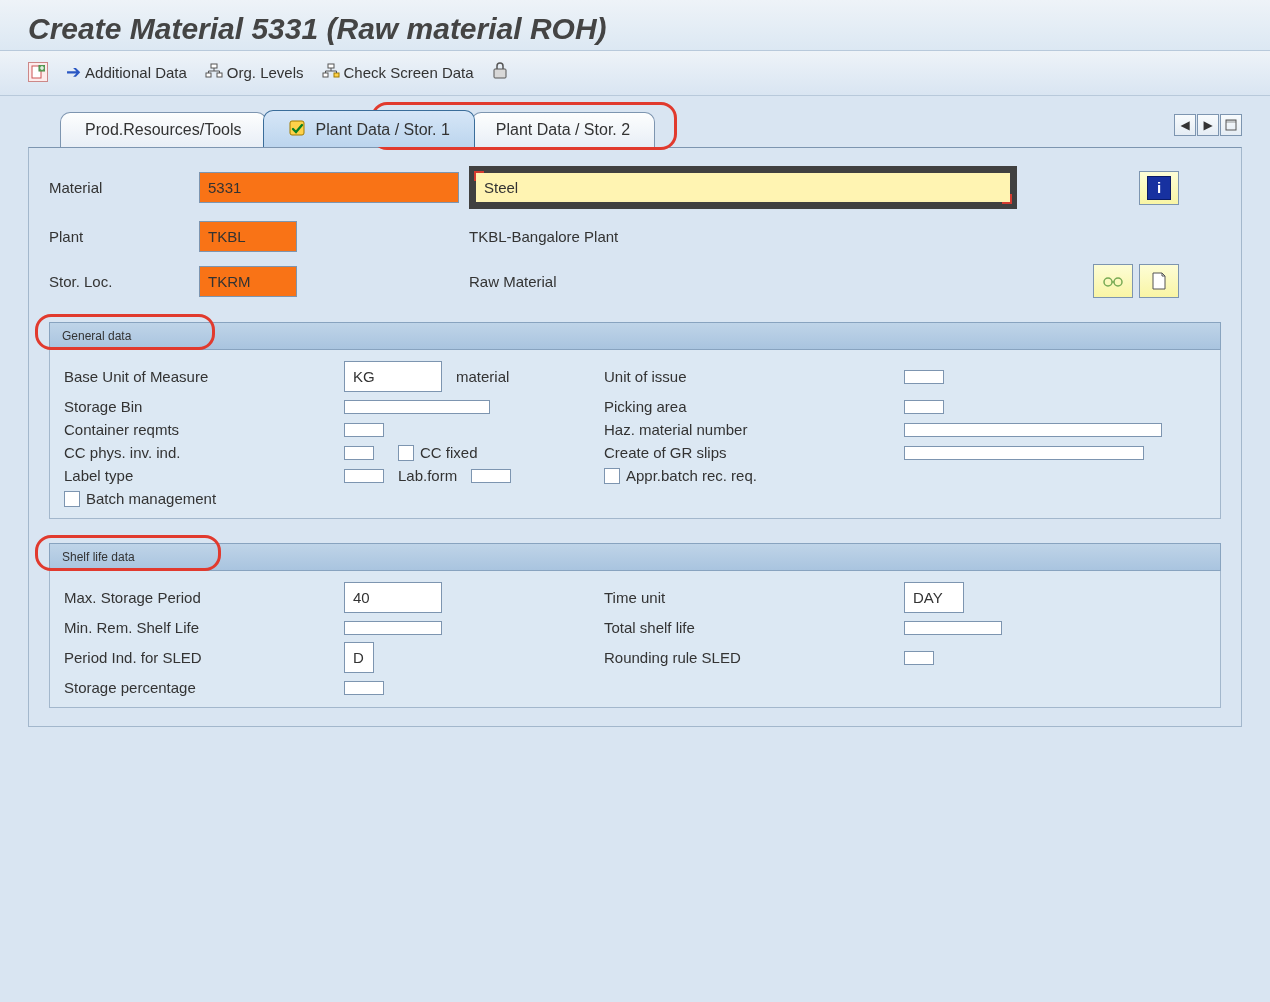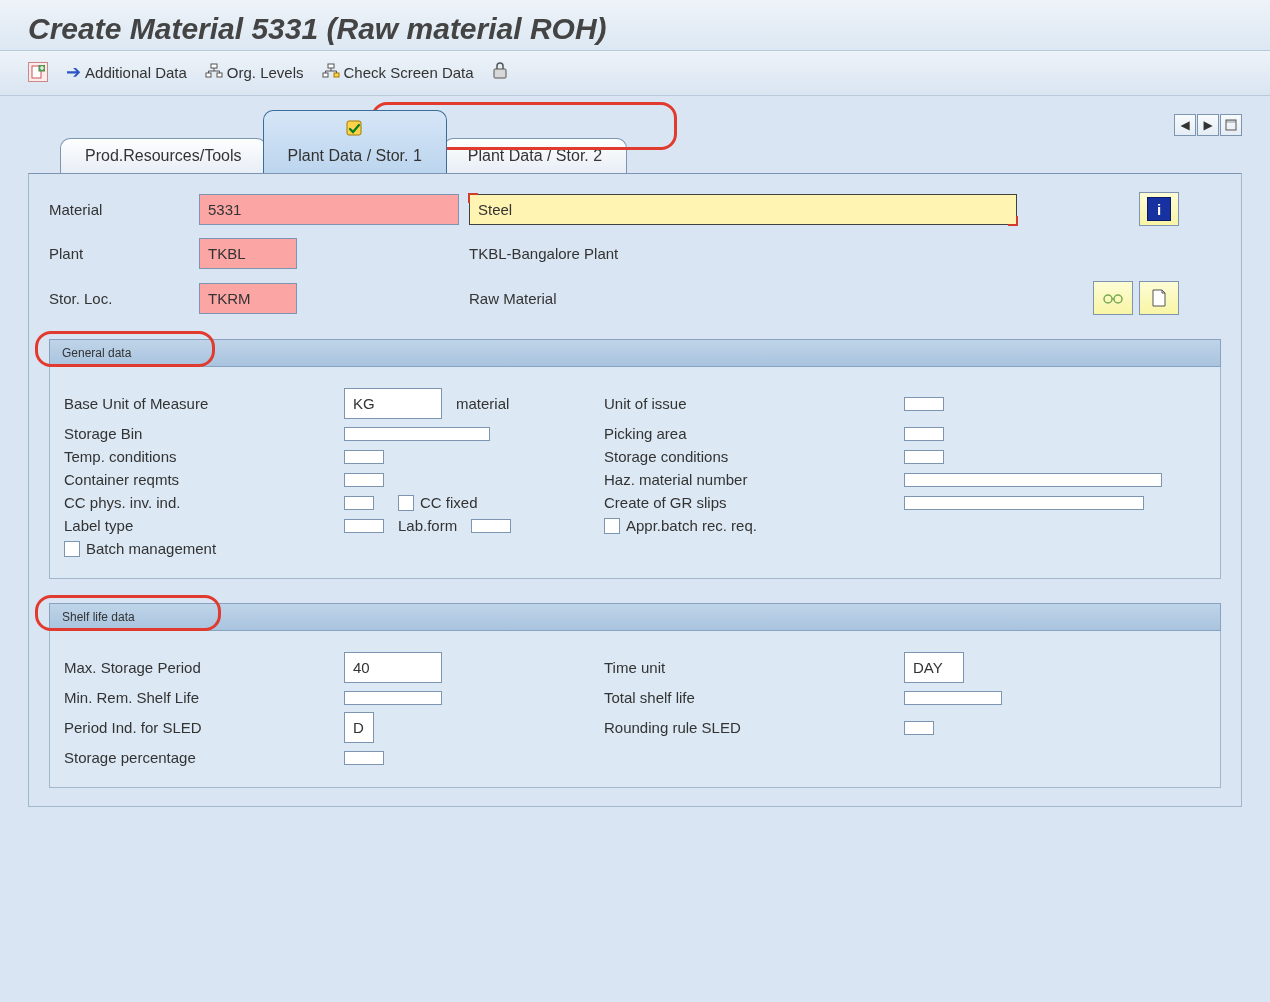--- a/index.html
+++ b/index.html
@@ -61,30 +61,29 @@
     background: linear-gradient(#fdfefe,#e8eef6);
     border: 1px solid #7d95b0;
     border-bottom: none;
     padding: 8px 24px;
     border-radius: 10px 10px 0 0;
     margin-right: -4px;
     font-size: 16px;
     color: #333;
     cursor: pointer;
     display: flex;
-    align-items: center;
+    align-items: flex-end;
     gap: 8px;
   }
   .tab.active {
     background: linear-gradient(#d6e6f7,#bcd5ee);
     border: 1px solid #3a6d9a;
     border-bottom: none;
     position: relative;
     z-index: 2;
-    flex-direction: column;
   }
   .tab-svg { width:20px; height:20px; }
   .hl-oval {
     position: absolute;
     border: 3px solid #e13a2e;
     border-radius: 16px;
     pointer-events: none;
   }
   .tab-hl { top: 6px; left: 371px; width: 306px; height: 48px; }
   .tab-scroll {
@@ -111,32 +110,32 @@
   .panel-top-border { border-top: 1px solid #7d95b0; }
   .header-grid {
     display: grid;
     grid-template-columns: 150px 270px 560px 150px;
     row-gap: 12px;
     align-items: center;
   }
   .lbl { color:#333; }
   .txtbox {
     border: 1px solid #7d95b0;
-    background: #fca5a5;
+    background: #f97316;
     padding: 6px 8px;
     font-size:15px;
     color:#333;
   }
   .txtbox.short { width: 98px; }
   .txtbox.med { width: 260px; }
   .txtbox.tiny { width: 40px; }
   .txtbox.xs { width: 30px; }
   .txtbox.white { background:#fff; }
   .desc-box {
-    border: 1px solid #404040;
+    border: 7px solid #404040;
     background: #fff4b2;
     padding: 6px 8px;
     width: 548px;
     font-size:15px;
     position: relative;
   }
   .desc-corners::before, .desc-corners::after {
     content:'';
     position:absolute;
     width:8px;height:8px;
@@ -161,21 +160,21 @@
   .group-header {
     background: linear-gradient(#bfd4e8,#a9c4df);
     border:1px solid #88a3bf;
     padding: 6px 12px;
     font-size:12px;
   }
   .group-body {
     border:1px solid #a3b7cc;
     border-top:none;
     background:#dce8f3;
-    padding: 18px 14px;
+    padding: 8px 14px;
   }
   .hl-gen { top:-8px; left:-14px; width:180px; height:36px; }
   .hl-shelf { top:-8px; left:-14px; width:186px; height:36px; }
   .form-row {
     display:grid;
     grid-template-columns: 280px 260px 300px 260px;
     align-items:center;
     padding: 3px 0;
   }
   .col2-pair { display:flex; align-items:center; gap:14px; }
@@ -327,30 +326,20 @@
           <div class="lbl">Storage Bin</div>
           <div>
               <div class="txtbox white" style="width:146px"></div>
             </div>
           <div class="lbl">Picking area</div>
           <div>
               <div class="txtbox tiny white"></div>
             </div>
         </div>
         <div class="form-row">
-          <div class="lbl">Temp. conditions</div>
-          <div>
-              <div class="txtbox tiny white"></div>
-            </div>
-          <div class="lbl">Storage conditions</div>
-          <div>
-              <div class="txtbox tiny white"></div>
-            </div>
-        </div>
-        <div class="form-row">
           <div class="lbl">Container reqmts</div>
           <div>
               <div class="txtbox tiny white"></div>
             </div>
           <div class="lbl">Haz. material number</div>
           <div>
               <div class="txtbox white" style="width:258px"></div>
             </div>
         </div>
         <div class="form-row">

